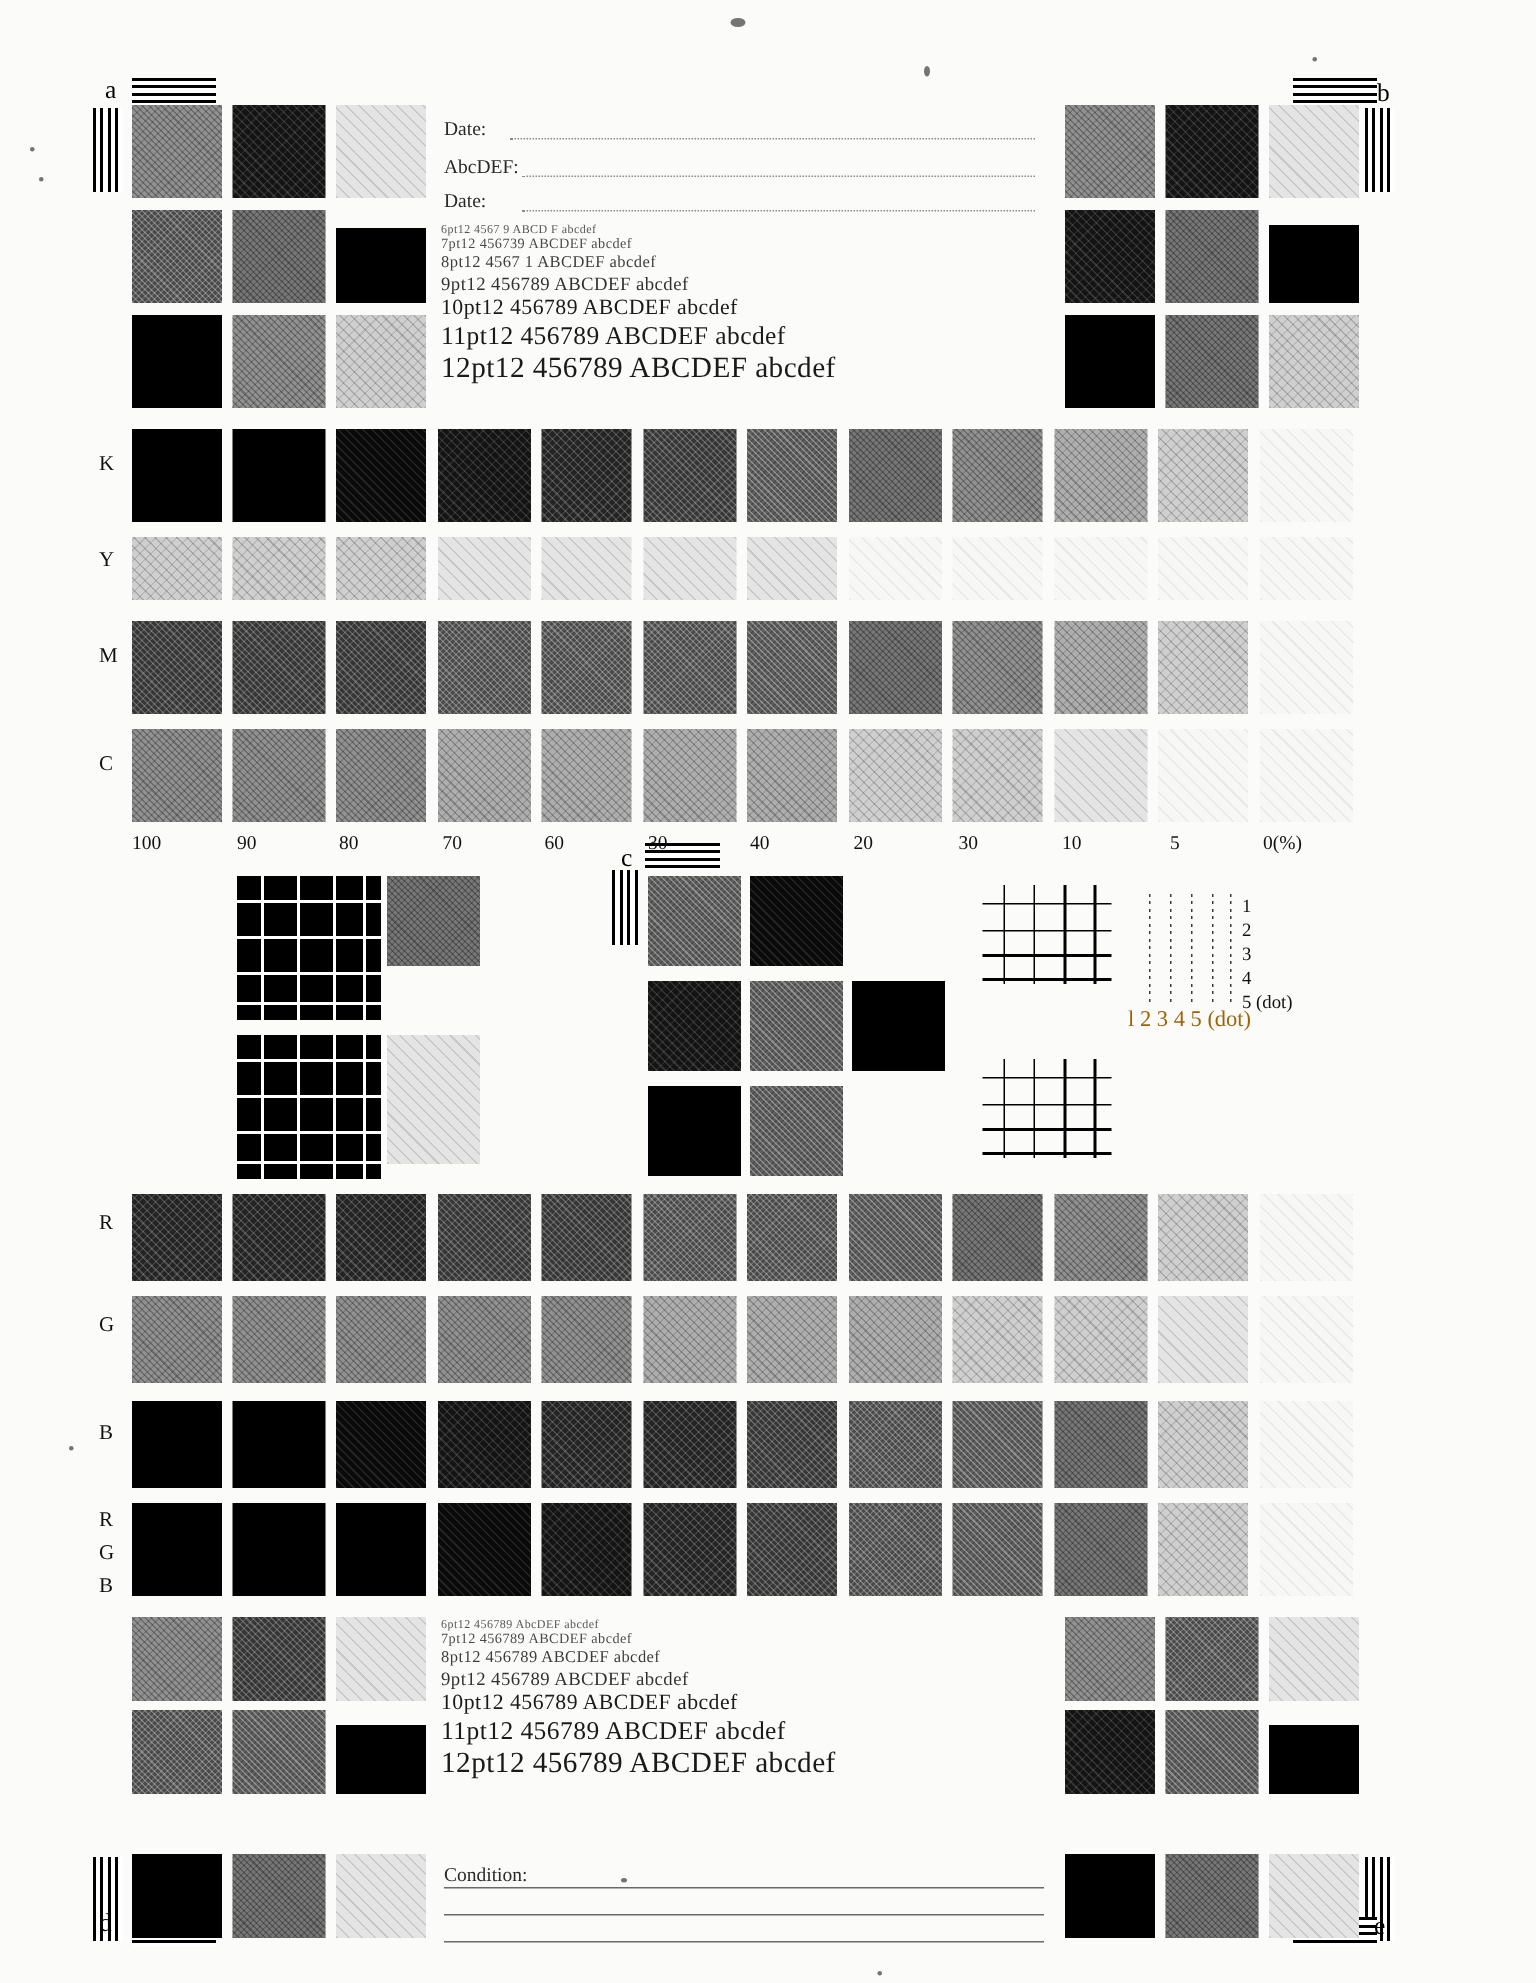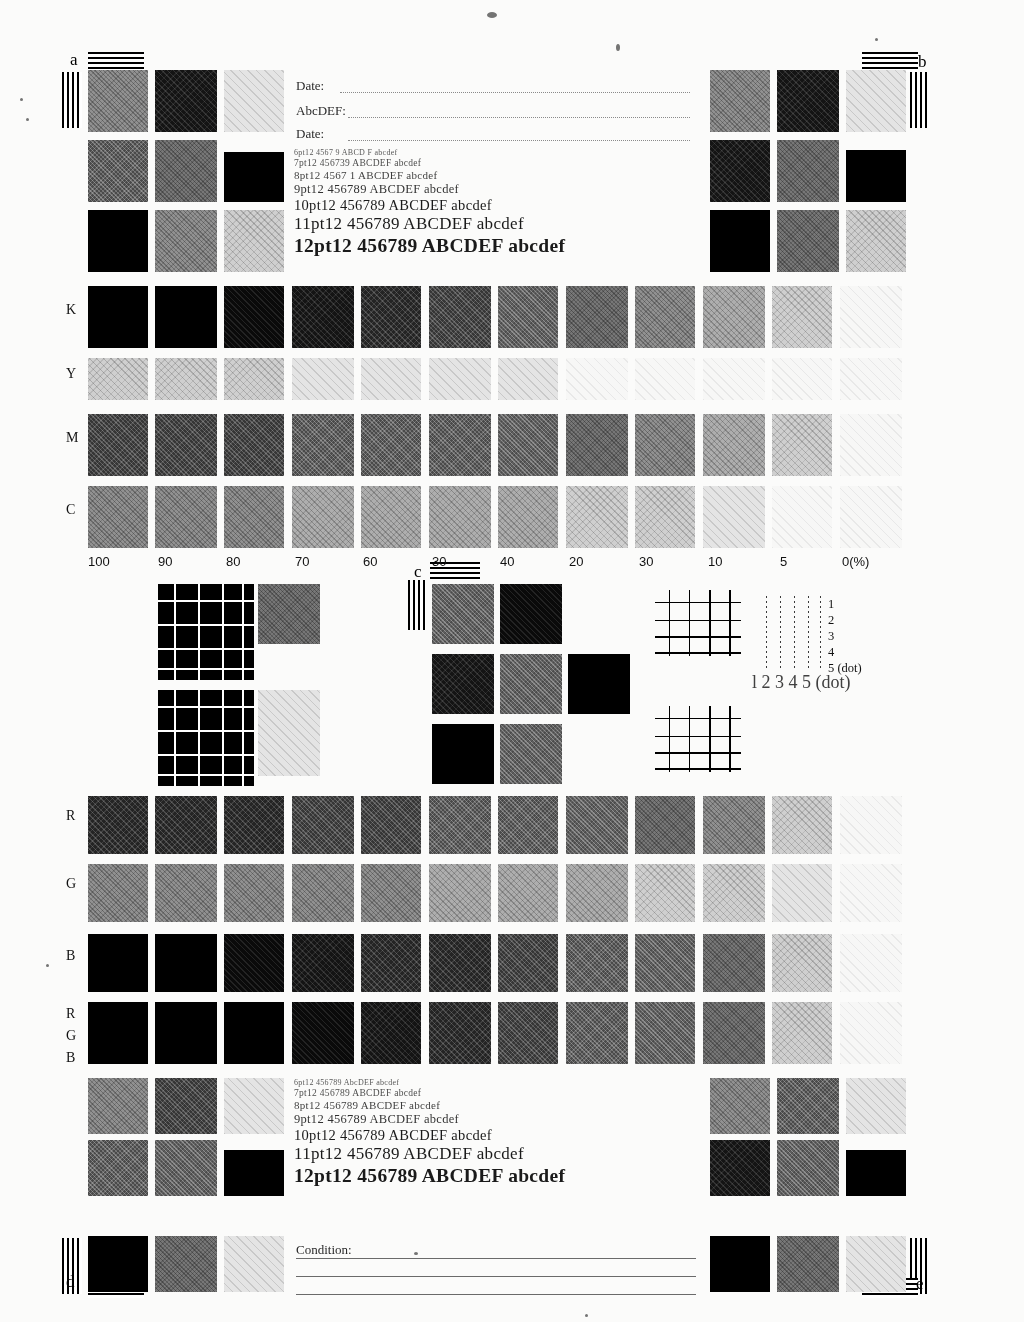--- a/index.html
+++ b/index.html
@@ -98,33 +98,33 @@
     font-family: "Liberation Serif", serif;
     color: #1a1a1a;
     letter-spacing: .3px;
   }
   .t6  { font-size: 8px;  line-height: 10px; opacity:.75; }
   .t7  { font-size: 9.5px;line-height: 11px; opacity:.8; }
   .t8  { font-size: 11px; line-height: 13px; opacity:.85; }
   .t9  { font-size: 12.5px;line-height: 15px; opacity:.9; }
   .t10 { font-size: 14.5px;line-height: 17px; }
   .t11 { font-size: 17px; line-height: 20px; }
-  .t12 { font-size: 19.5px;line-height: 23px; font-weight: bold; }
+  .t12 { font-size: 19.5px;line-height: 23px; }
 
   
   .row-label {
     position: absolute;
     font-size: 14px;
     font-family: "Liberation Serif", serif;
     color: #111;
   }
   .scale-num {
     position: absolute;
     font-size: 13px;
-    font-family: Liberation Sans, sans-serif;
+    font-family: Liberation Serif, serif;
     color: #111;
   }
 
   
   .grid-box { position: absolute; }
   .grid-white {
     background: #000;
   }
   .grid-white .gv, .grid-white .gh { background: #fff; }
   .grid-black { background: transparent; }
@@ -140,23 +140,23 @@
   }
   .numlist {
     position: absolute;
     font-size: 12.5px;
     font-family: "Liberation Serif", serif;
     color: #111;
     line-height: 16px;
   }
   .numrow {
     position: absolute;
-    font-size: 18px;
-    font-family: "Liberation Serif", serif;
-    color: #404040;
+    font-size: 15px;
+    font-family: "Liberation Serif", serif;
+    color: #a16207;
   }
 
   .speck {
     position: absolute;
     background: #2b2b2b;
     border-radius: 50%;
     opacity: .65;
   }
 </style>
 </head>

